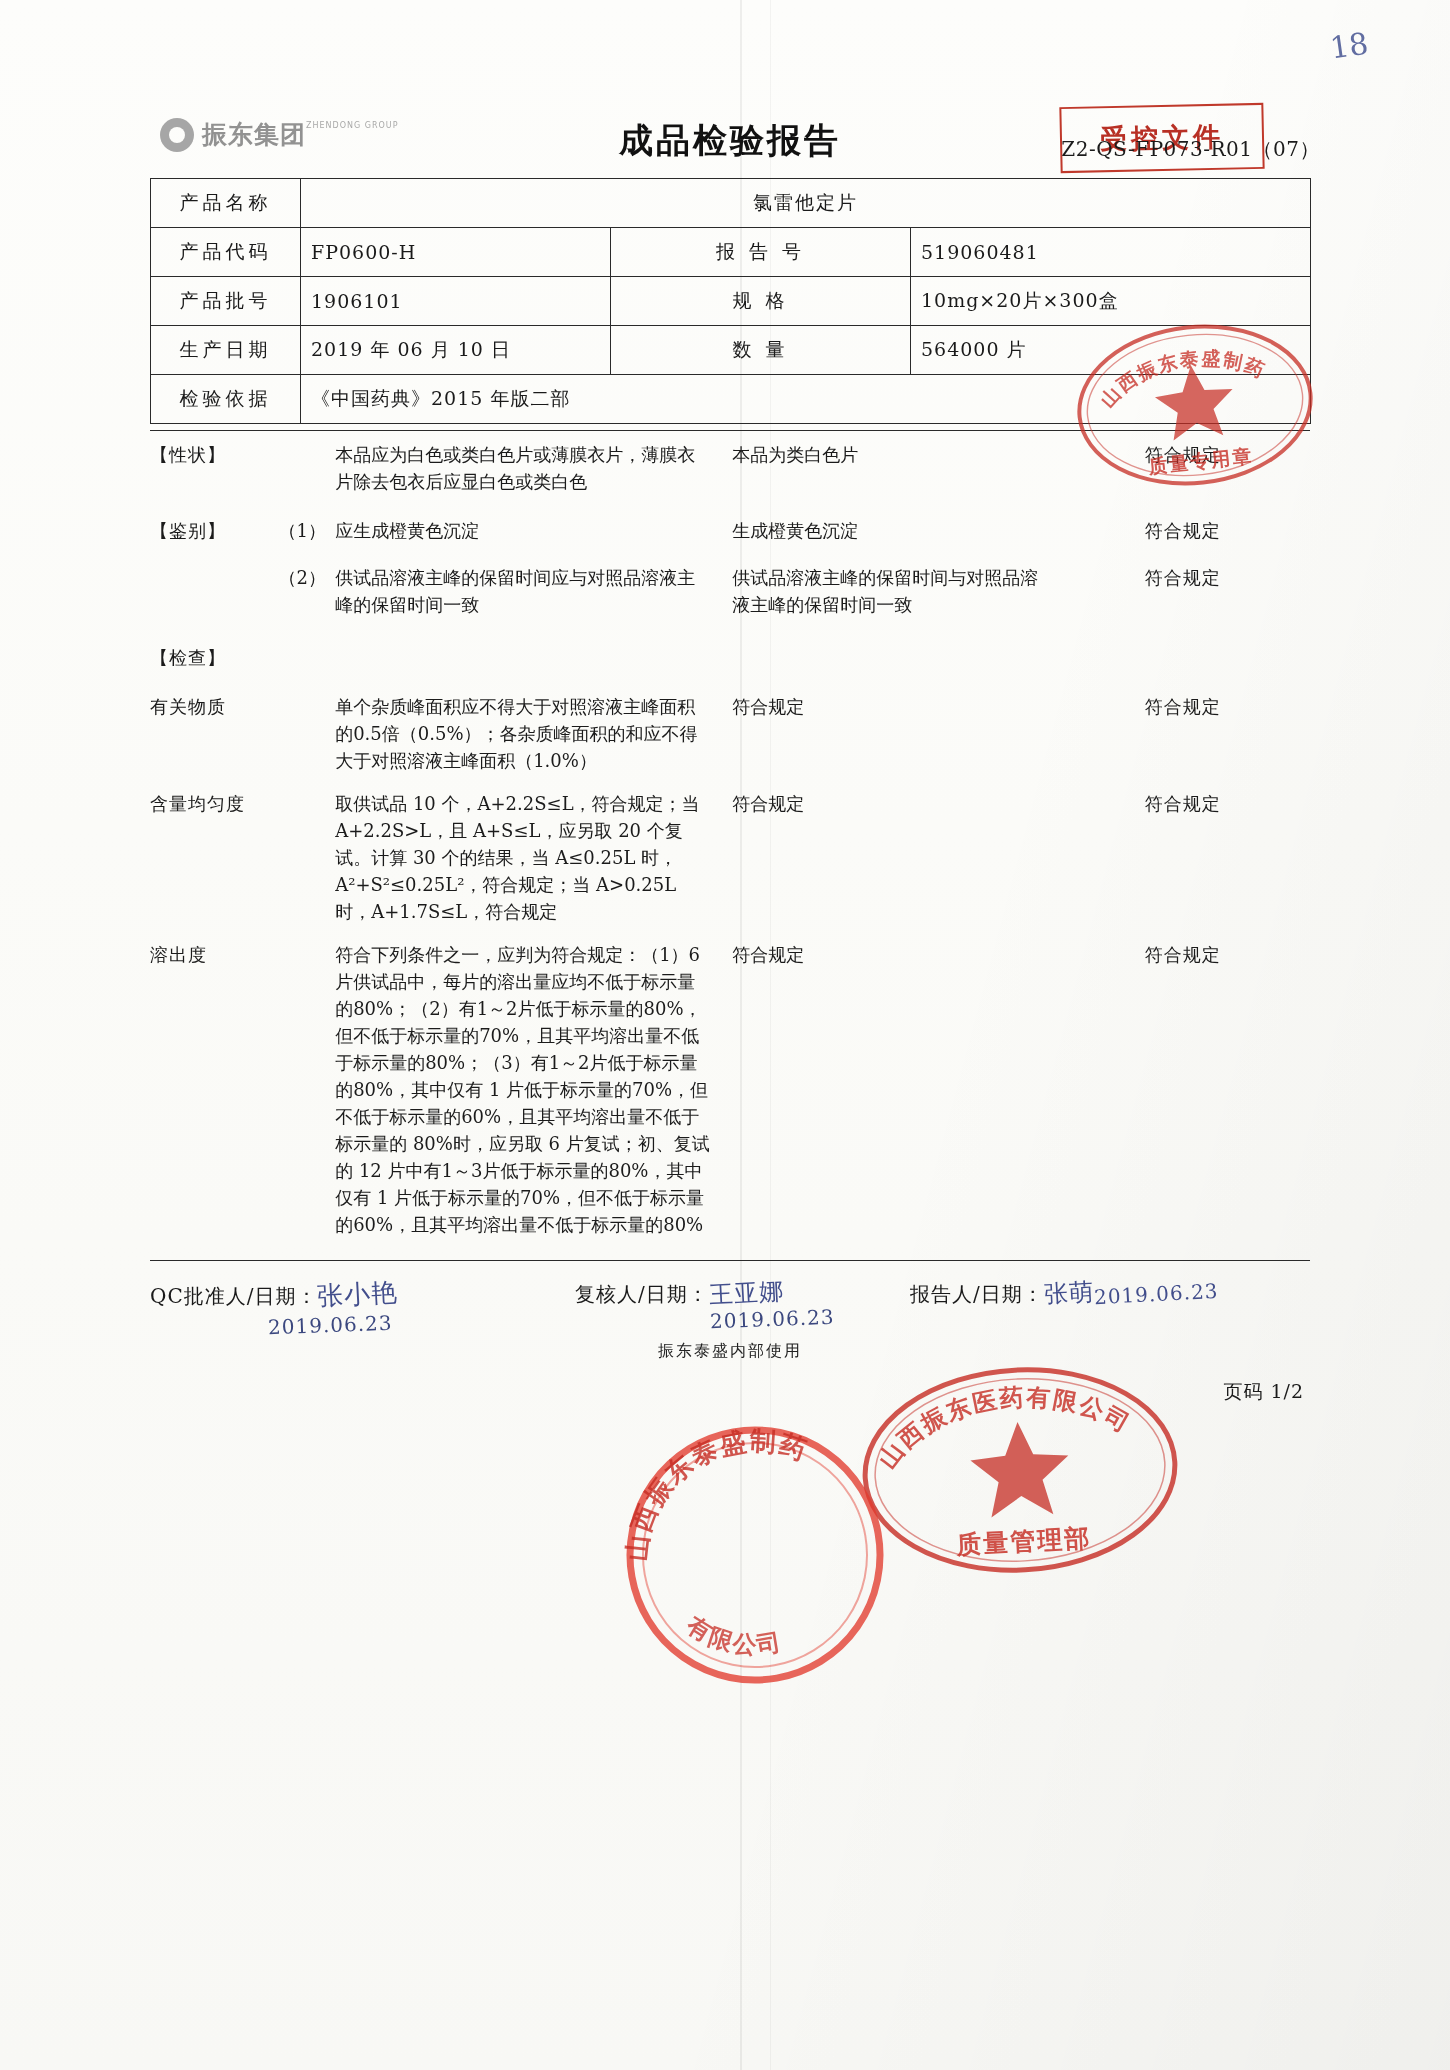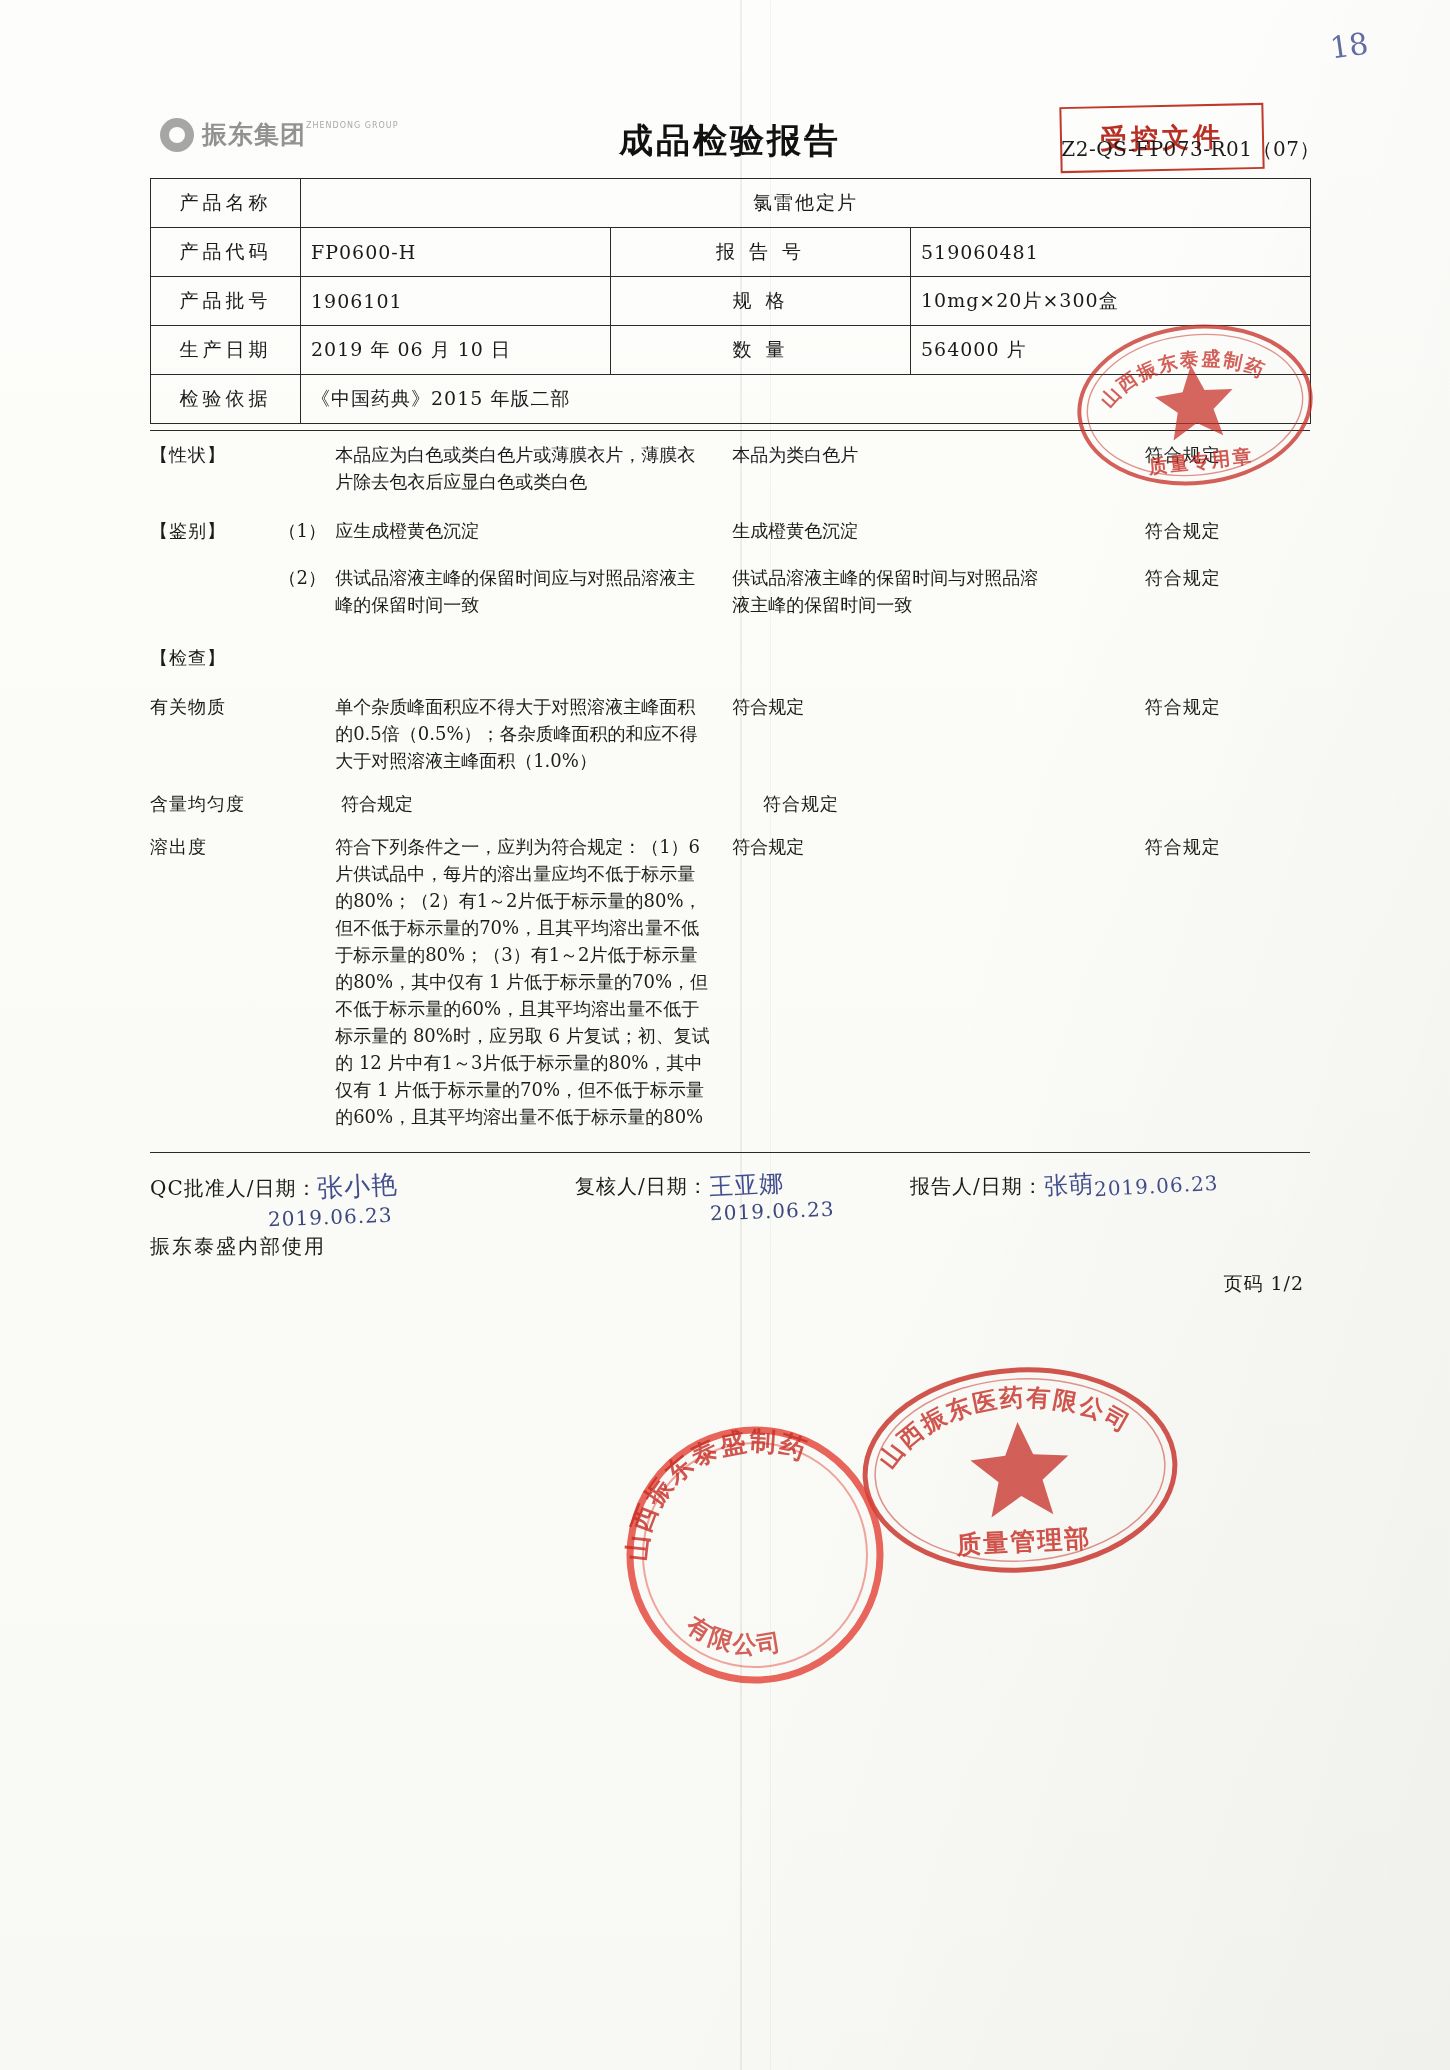--- a/index.html
+++ b/index.html
@@ -252,21 +252,22 @@
     font-family: "DejaVu Serif", serif;
     color: #1b2a6b;
     font-size: 20px;
     transform: rotate(-2deg);
     opacity: 0.85;
   }
   .internal {
     position: absolute;
     left: 0; right: 0;
     top: 80px;
-    font-size: 20px;
+    text-align: center;
+    font-size: 16px;
     font-family: "DejaVu Serif", serif;
     letter-spacing: 2px;
     color: #222;
   }
   .page-no {
     position: absolute;
     right: 6px;
     top: 118px;
     font-size: 19px;
     font-family: "DejaVu Serif", serif;
@@ -420,20 +421,21 @@
       </div>
       <div class="col-std justify">单个杂质峰面积应不得大于对照溶液主峰面积的0.5倍（0.5%）；各杂质峰面积的和应不得大于对照溶液主峰面积（1.0%）</div>
       <div class="col-res">符合规定</div>
       <div class="col-concl">符合规定</div>
     </div>
 
     <div class="row" style="padding-top:16px">
       <div class="item-wrap">
         <div class="item-name">含量均匀度</div>
       </div>
+      <div class="col-std justify">取供试品 10 个，A+2.2S≤L，符合规定；当 A+2.2S&gt;L，且 A+S≤L，应另取 20 个复试。计算 30 个的结果，当 A≤0.25L 时，A²+S²≤0.25L²，符合规定；当 A&gt;0.25L 时，A+1.7S≤L，符合规定</div>
       <div class="col-res">符合规定</div>
       <div class="col-concl">符合规定</div>
     </div>
 
     <div class="row" style="padding-top:16px">
       <div class="item-wrap">
         <div class="item-name">溶出度</div>
       </div>
       <div class="col-std justify">符合下列条件之一，应判为符合规定：（1）6片供试品中，每片的溶出量应均不低于标示量的80%；（2）有1～2片低于标示量的80%，但不低于标示量的70%，且其平均溶出量不低于标示量的80%；（3）有1～2片低于标示量的80%，其中仅有 1 片低于标示量的70%，但不低于标示量的60%，且其平均溶出量不低于标示量的 80%时，应另取 6 片复试；初、复试的 12 片中有1～3片低于标示量的80%，其中仅有 1 片低于标示量的70%，但不低于标示量的60%，且其平均溶出量不低于标示量的80%</div>
       <div class="col-res">符合规定</div>

